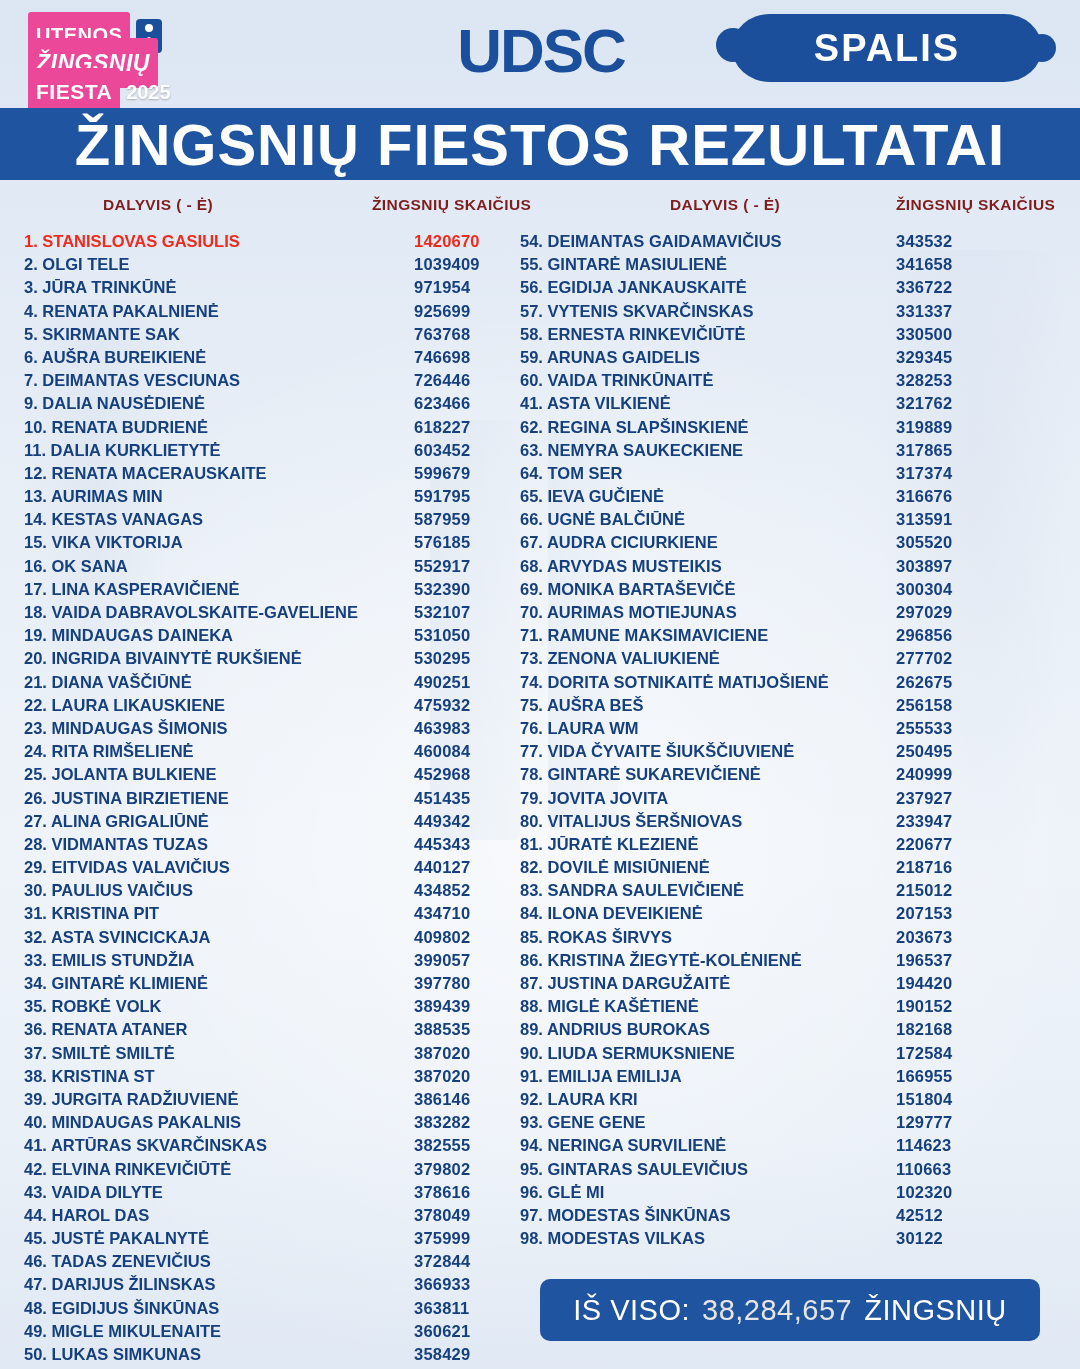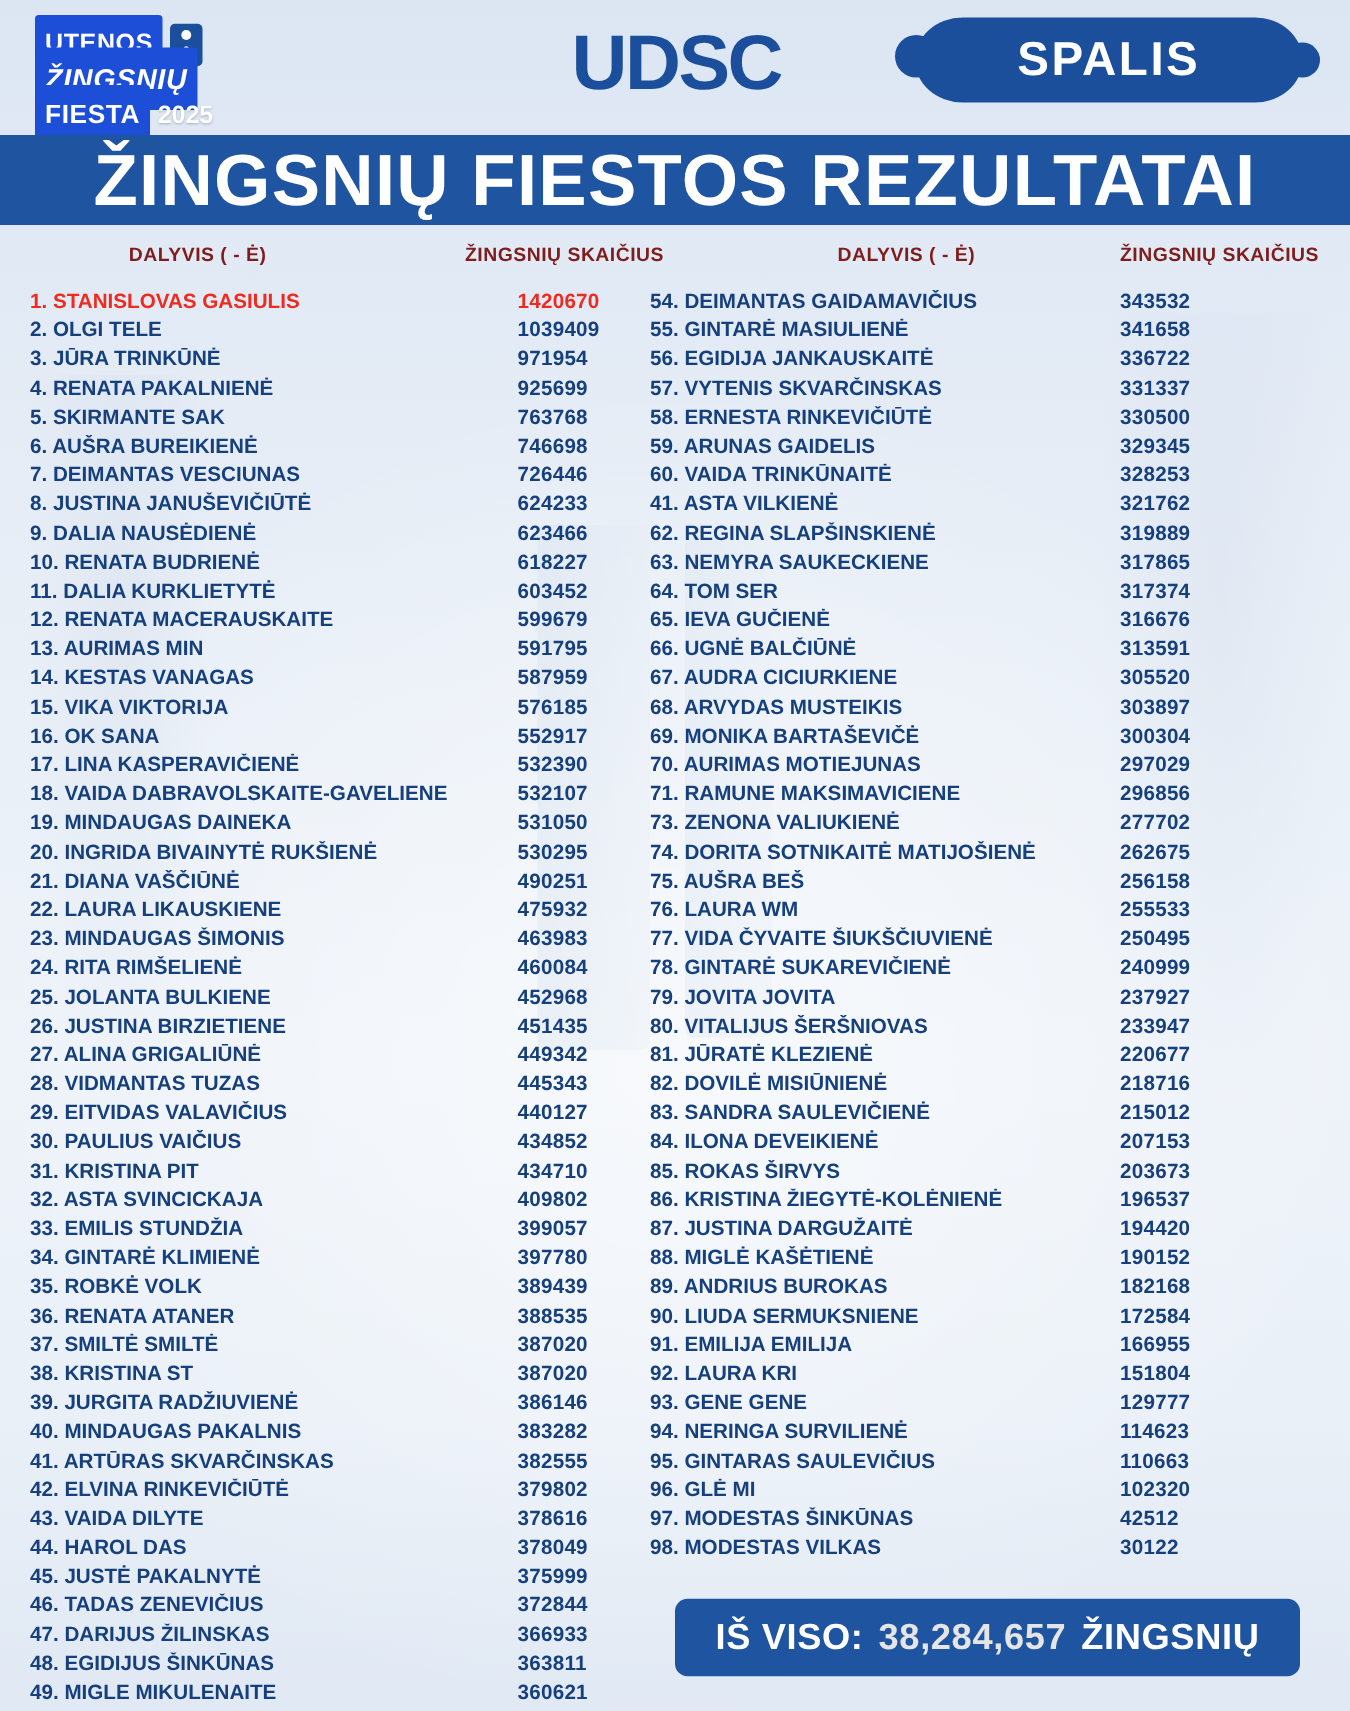--- a/index.html
+++ b/index.html
@@ -47,21 +47,21 @@
     width: 230px; height: 92px;
     color: #fff;
   }
   .lf-row1, .lf-row2, .lf-row3 {
     position: absolute;
     display: flex;
     align-items: center;
     gap: 6px;
   }
   .lf-badge {
-    background: #1d4ed8;
+    background: #ec4899;
     color: #fff;
     font-weight: bold;
     letter-spacing: 0.5px;
     padding: 12px 8px;
     border-radius: 3px;
     display: inline-block;
     line-height: 1.15;
   }
   .lf-row1 { left: 10px; top: 6px; }
   .lf-row1 .lf-badge { font-size: 20px; }
@@ -209,21 +209,21 @@
     width: 500px; height: 62px;
     background: #1f54a0;
     border-radius: 10px;
     z-index: 4;
     display: flex;
     align-items: center;
     justify-content: center;
     gap: 12px;
     color: #fff;
     font-size: 29px;
-    font-weight: bold;
+    font-weight: normal;
     letter-spacing: 0.5px;
   }
   .total-banner .amount { color: #e5e5e5; }
 </style>
 </head>
 <body>
 
 <div class="bg-wash"></div>
 <div class="bg-shape bg-tree-l"></div>
 <div class="bg-shape bg-tree-r"></div>
@@ -286,24 +286,20 @@
     </div>
     <div class="row">
       <span class="rank-name">6. AUŠRA BUREIKIENĖ</span>
       <span class="steps">746698</span>
     </div>
     <div class="row">
       <span class="rank-name">7. DEIMANTAS VESCIUNAS</span>
       <span class="steps">726446</span>
     </div>
     <div class="row">
-      <span class="rank-name">8. JUSTINA JANUŠEVIČIŪTĖ</span>
-      <span class="steps">624233</span>
-    </div>
-    <div class="row">
       <span class="rank-name">9. DALIA NAUSĖDIENĖ</span>
       <span class="steps">623466</span>
     </div>
     <div class="row">
       <span class="rank-name">10. RENATA BUDRIENĖ</span>
       <span class="steps">618227</span>
     </div>
     <div class="row">
       <span class="rank-name">11.  DALIA KURKLIETYTĖ</span>
       <span class="steps">603452</span>

